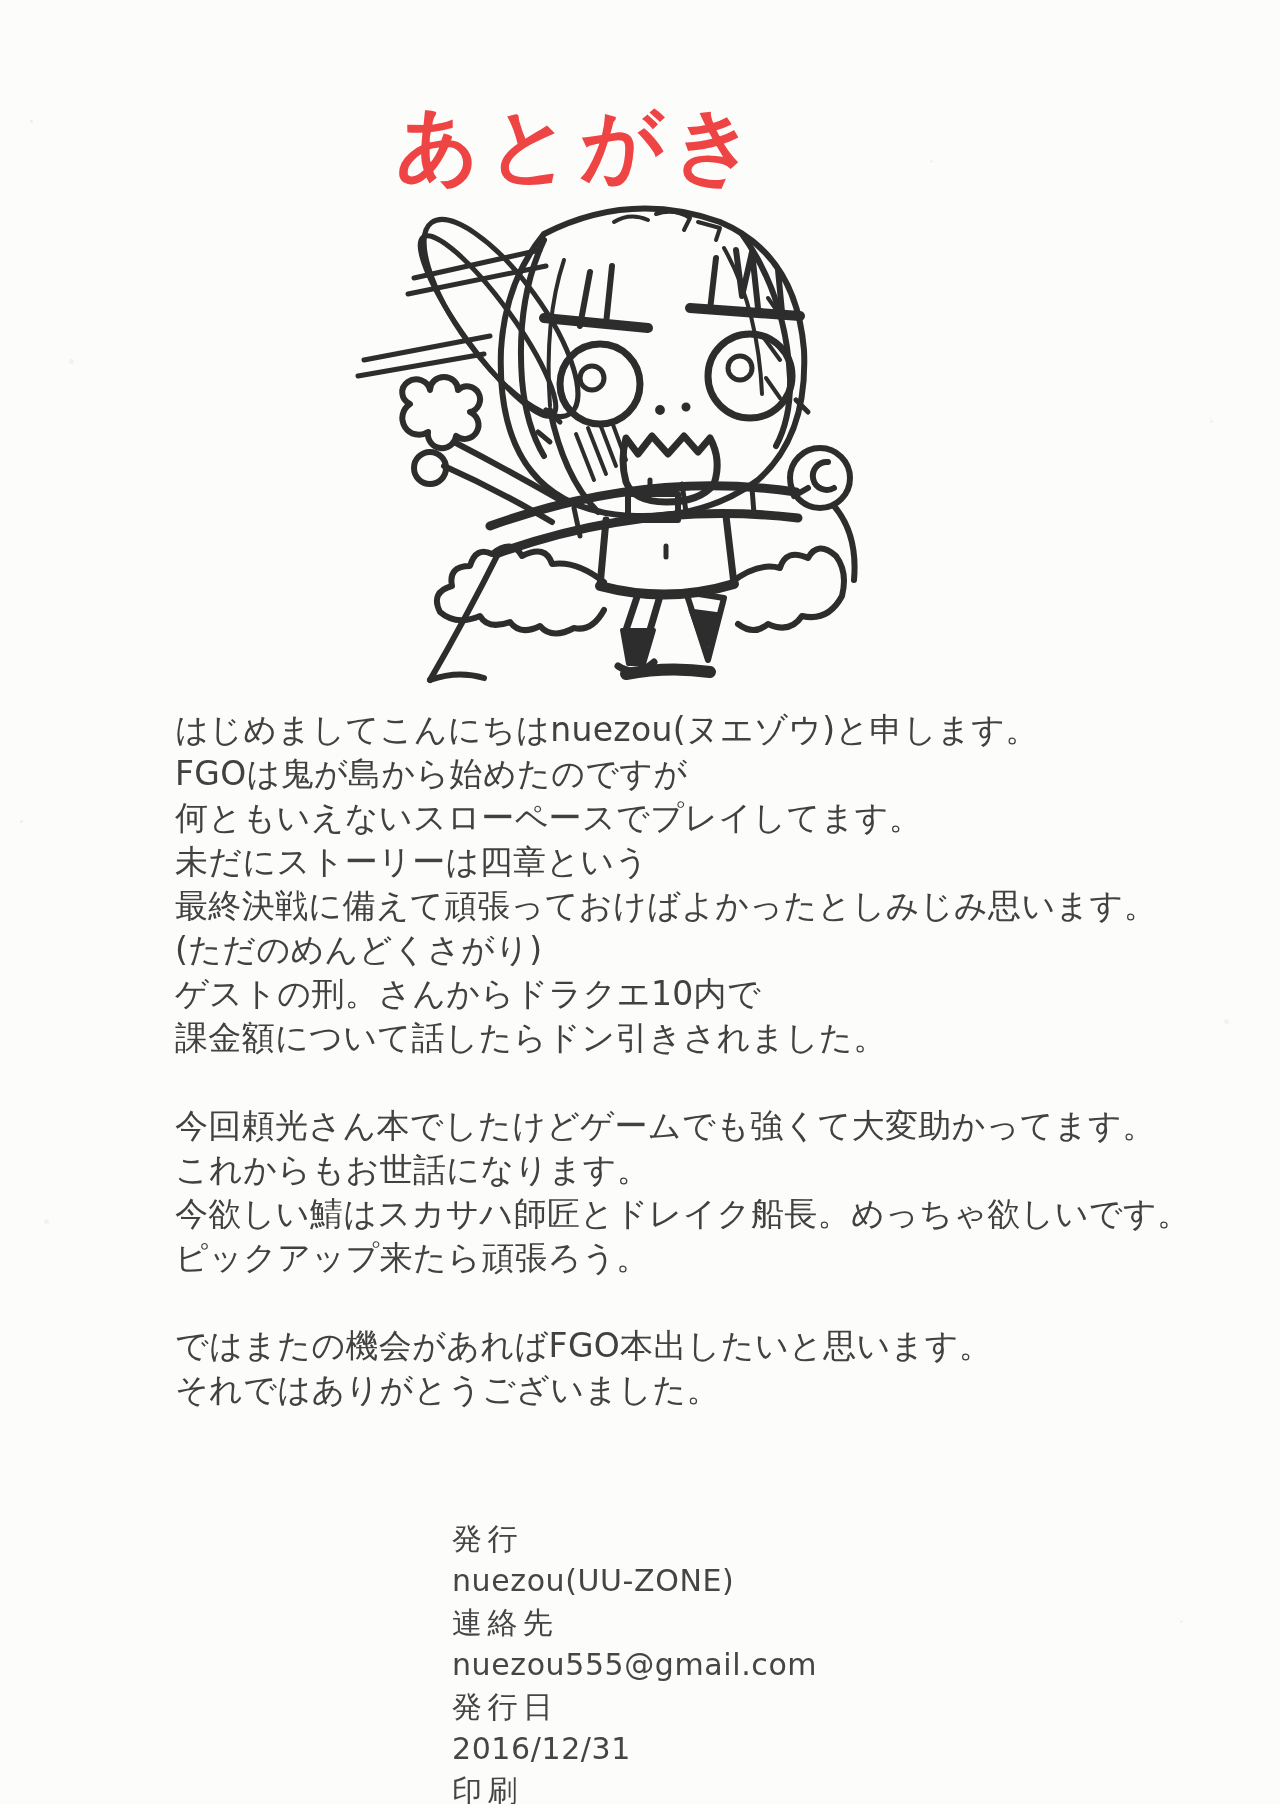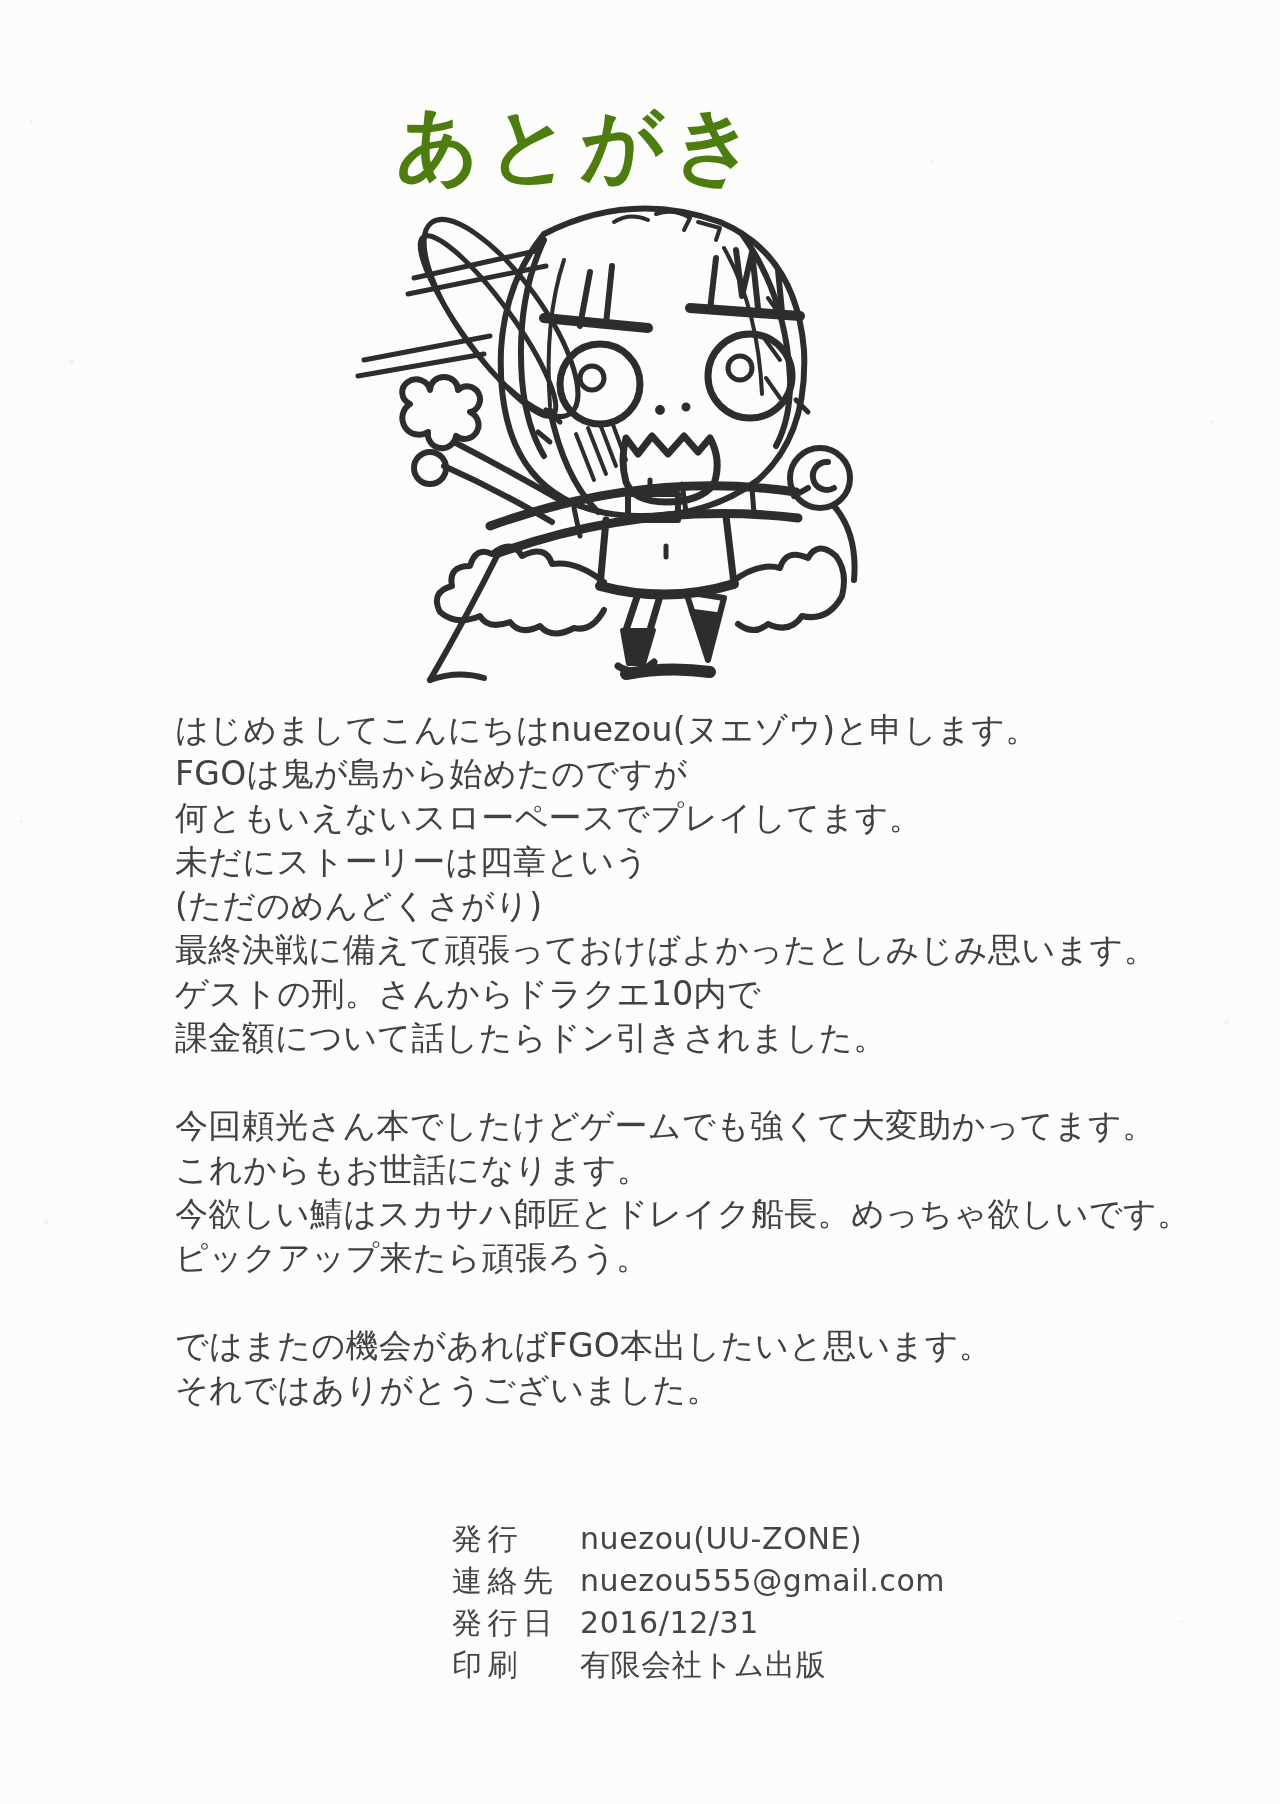--- a/index.html
+++ b/index.html
@@ -29,21 +29,21 @@
                 900px 40px 0 0 rgba(60,60,60,0.05);
     left:30px;top:120px;
   }
   .title{
     position:absolute;
     left:320px;top:36px;width:520px;
     text-align:center;
     font-size:82px;
     font-weight:700;
     letter-spacing:0.10em;
-    color:#4d7c0f;
+    color:#ef4444;
     white-space:nowrap;
   }
   .sketch{
     position:absolute;
     left:338px;top:178px;
     width:522px;height:512px;
   }
   .bodytext{
     position:absolute;
     left:175px;top:708px;
@@ -55,21 +55,21 @@
   }
   .bodytext .para{margin:0 0 44px 0;}
   .bodytext .line{white-space:nowrap;}
   .colophon{
     position:absolute;
     left:452px;top:1518px;
     font-size:30px;
     line-height:42px;
     color:#454545;
   }
-  .colophon .row{display:flex;white-space:nowrap;}
+  .colophon .row{display:flex;white-space:nowrap;flex-direction:column;}
   .colophon .label{
     width:128px;
     letter-spacing:0.18em;
     flex:0 0 auto;
   }
   .colophon .value{letter-spacing:0.02em;}
   svg .ink{stroke:#2d2d2d;fill:none;stroke-linecap:round;stroke-linejoin:round;}
 </style>
 </head>
 <body>
@@ -197,22 +197,22 @@
       <path d="M 288 496 Q 330 488 372 494" stroke-width="12"></path>
     </g>
   </svg>
 
   <div class="bodytext">
     <div class="para">
       <div class="line">はじめましてこんにちはnuezou(ヌエゾウ)と申します。</div>
       <div class="line">FGOは鬼が島から始めたのですが</div>
       <div class="line">何ともいえないスローペースでプレイしてます。</div>
       <div class="line">未だにストーリーは四章という</div>
+      <div class="line">最終決戦に備えて頑張っておけばよかったとしみじみ思います。</div>
       <div class="line">(ただのめんどくさがり)</div>
-      <div class="line">最終決戦に備えて頑張っておけばよかったとしみじみ思います。</div>
       <div class="line">ゲストの刑。さんからドラクエ10内で</div>
       <div class="line">課金額について話したらドン引きされました。</div>
     </div>
     <div class="para">
       <div class="line">今回頼光さん本でしたけどゲームでも強くて大変助かってます。</div>
       <div class="line">これからもお世話になります。</div>
       <div class="line">今欲しい鯖はスカサハ師匠とドレイク船長。めっちゃ欲しいです。</div>
       <div class="line">ピックアップ来たら頑張ろう。</div>
     </div>
     <div class="para">

